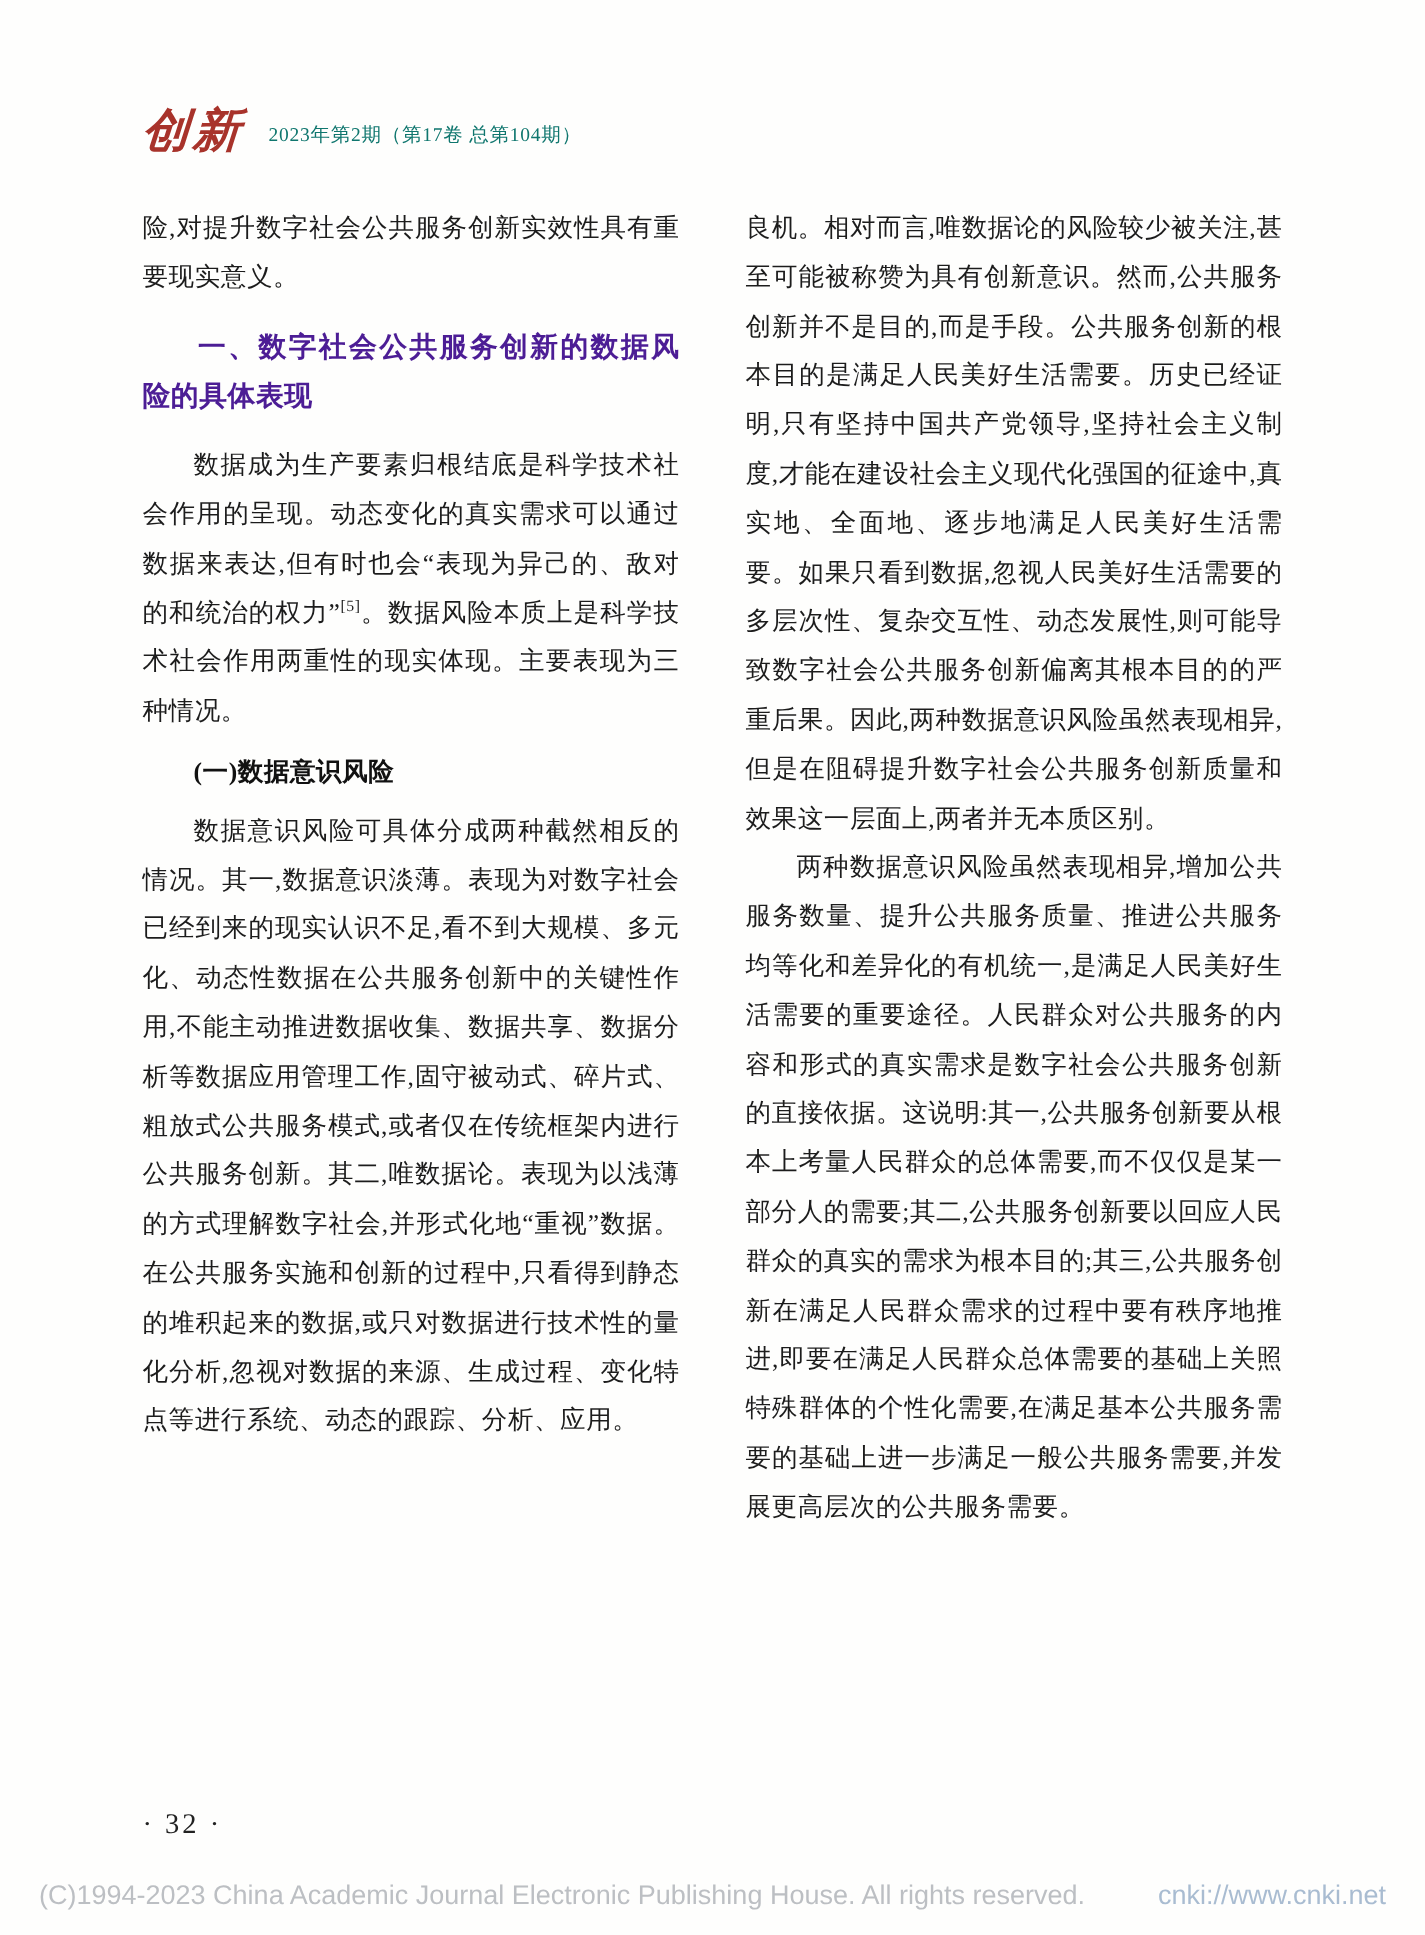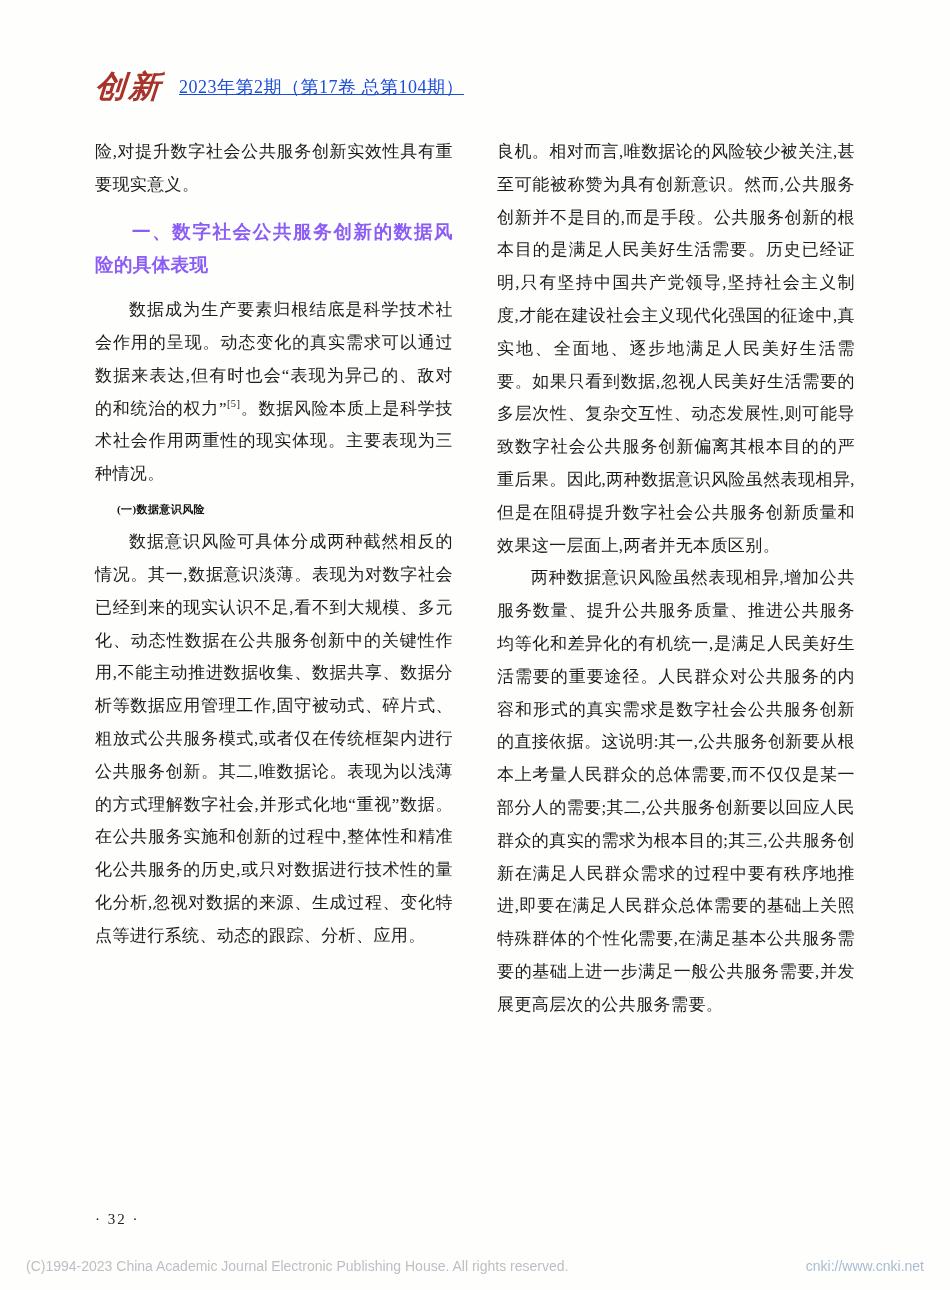--- a/index.html
+++ b/index.html
@@ -27,25 +27,24 @@
   .logo{
     color:#a8332b;
     font-size:31px;
     font-weight:bold;
     font-style:italic;
     letter-spacing:3px;
     line-height:1;
     transform:skewX(-4deg);
   }
   .issue{
-    font-size:18px;
-    color:#1d4ed8;
+    font-size:13px;
+    color:#0f766e;
     padding-bottom:3px;
     letter-spacing:0.5px;
-    text-decoration:underline;
   }
   
   .columns{
     display:flex;
     gap:44px;
     margin-top:34px;
   }
   .col{
     width:366px;
     font-size:17px;
@@ -58,52 +57,52 @@
     margin:0;
     text-indent:2em;
   }
   .col p.noindent{text-indent:0;}
   .sec-heading{
     font-size:18.5px;
     font-weight:bold;
     margin:14px 0 12px 0;
     line-height:1.8;
     text-indent:2em;
-    color:#8b5cf6;
+    color:#4c1d95;
   }
   .sub-heading{
-    font-size:11px;
+    font-size:17px;
     font-weight:bold;
     margin:8px 0 6px 0;
     text-indent:2em;
     color:#111;
   }
   sup.cite{
     font-size:10.5px;
     vertical-align:super;
     line-height:0;
   }
   
   .pageno{
     position:absolute;
     left:95px;bottom:62px;
-    font-size:15px;
+    font-size:19px;
     letter-spacing:2px;
     color:#222;
   }
   .copybar{
     position:absolute;
     left:0;right:0;bottom:6px;
     display:flex;
     justify-content:space-between;
     align-items:center;
     padding:10px 26px;
     box-sizing:border-box;
     font-family:"Liberation Sans","DejaVu Sans",sans-serif;
-    font-size:14px;
+    font-size:18px;
     text-align:right;
   }
   .copy-text{color:#bcbfc3;}
   .copy-url{color:#a9bcd1;text-decoration:none;cursor:pointer;}
 </style>
 </head>
 <body>
 
 <div class="page">
   <div class="inner">
@@ -113,21 +112,21 @@
       <span class="issue">2023年第2期（第17卷  总第104期）</span>
     </header>
 
     <main class="columns">
 
       <section class="col">
         <p class="noindent">险,对提升数字社会公共服务创新实效性具有重要现实意义。</p>
         <h2 class="sec-heading">一、数字社会公共服务创新的数据风险的具体表现</h2>
         <p><span>数据成为生产要素归根结底是科学技术社会作用的呈现。动态变化的真实需求可以通过数据来表达,但有时也会“表现为异己的、敌对的和统治的权力”</span><sup class="cite">[5]</sup><span>。数据风险本质上是科学技术社会作用两重性的现实体现。主要表现为三种情况。</span></p>
         <h3 class="sub-heading">(一)数据意识风险</h3>
-        <p>数据意识风险可具体分成两种截然相反的情况。其一,数据意识淡薄。表现为对数字社会已经到来的现实认识不足,看不到大规模、多元化、动态性数据在公共服务创新中的关键性作用,不能主动推进数据收集、数据共享、数据分析等数据应用管理工作,固守被动式、碎片式、粗放式公共服务模式,或者仅在传统框架内进行公共服务创新。其二,唯数据论。表现为以浅薄的方式理解数字社会,并形式化地“重视”数据。在公共服务实施和创新的过程中,整体性和精准化公共服务的历史,或只对数据进行技术性的量化分析,忽视对数据的来源、生成过程、变化特点等进行系统、动态的跟踪、分析、应用。</p>
+        <p>数据意识风险可具体分成两种截然相反的情况。其一,数据意识淡薄。表现为对数字社会已经到来的现实认识不足,看不到大规模、多元化、动态性数据在公共服务创新中的关键性作用,不能主动推进数据收集、数据共享、数据分析等数据应用管理工作,固守被动式、碎片式、粗放式公共服务模式,或者仅在传统框架内进行公共服务创新。其二,唯数据论。表现为以浅薄的方式理解数字社会,并形式化地“重视”数据。在公共服务实施和创新的过程中,只看得到静态的堆积起来的数据,或只对数据进行技术性的量化分析,忽视对数据的来源、生成过程、变化特点等进行系统、动态的跟踪、分析、应用。</p>
       </section>
 
       <section class="col">
         <p class="noindent">良机。相对而言,唯数据论的风险较少被关注,甚至可能被称赞为具有创新意识。然而,公共服务创新并不是目的,而是手段。公共服务创新的根本目的是满足人民美好生活需要。历史已经证明,只有坚持中国共产党领导,坚持社会主义制度,才能在建设社会主义现代化强国的征途中,真实地、全面地、逐步地满足人民美好生活需要。如果只看到数据,忽视人民美好生活需要的多层次性、复杂交互性、动态发展性,则可能导致数字社会公共服务创新偏离其根本目的的严重后果。因此,两种数据意识风险虽然表现相异,但是在阻碍提升数字社会公共服务创新质量和效果这一层面上,两者并无本质区别。</p>
         <p>两种数据意识风险虽然表现相异,增加公共服务数量、提升公共服务质量、推进公共服务均等化和差异化的有机统一,是满足人民美好生活需要的重要途径。人民群众对公共服务的内容和形式的真实需求是数字社会公共服务创新的直接依据。这说明:其一,公共服务创新要从根本上考量人民群众的总体需要,而不仅仅是某一部分人的需要;其二,公共服务创新要以回应人民群众的真实的需求为根本目的;其三,公共服务创新在满足人民群众需求的过程中要有秩序地推进,即要在满足人民群众总体需要的基础上关照特殊群体的个性化需要,在满足基本公共服务需要的基础上进一步满足一般公共服务需要,并发展更高层次的公共服务需要。</p>
       </section>
 
     </main>
 
   </div>

